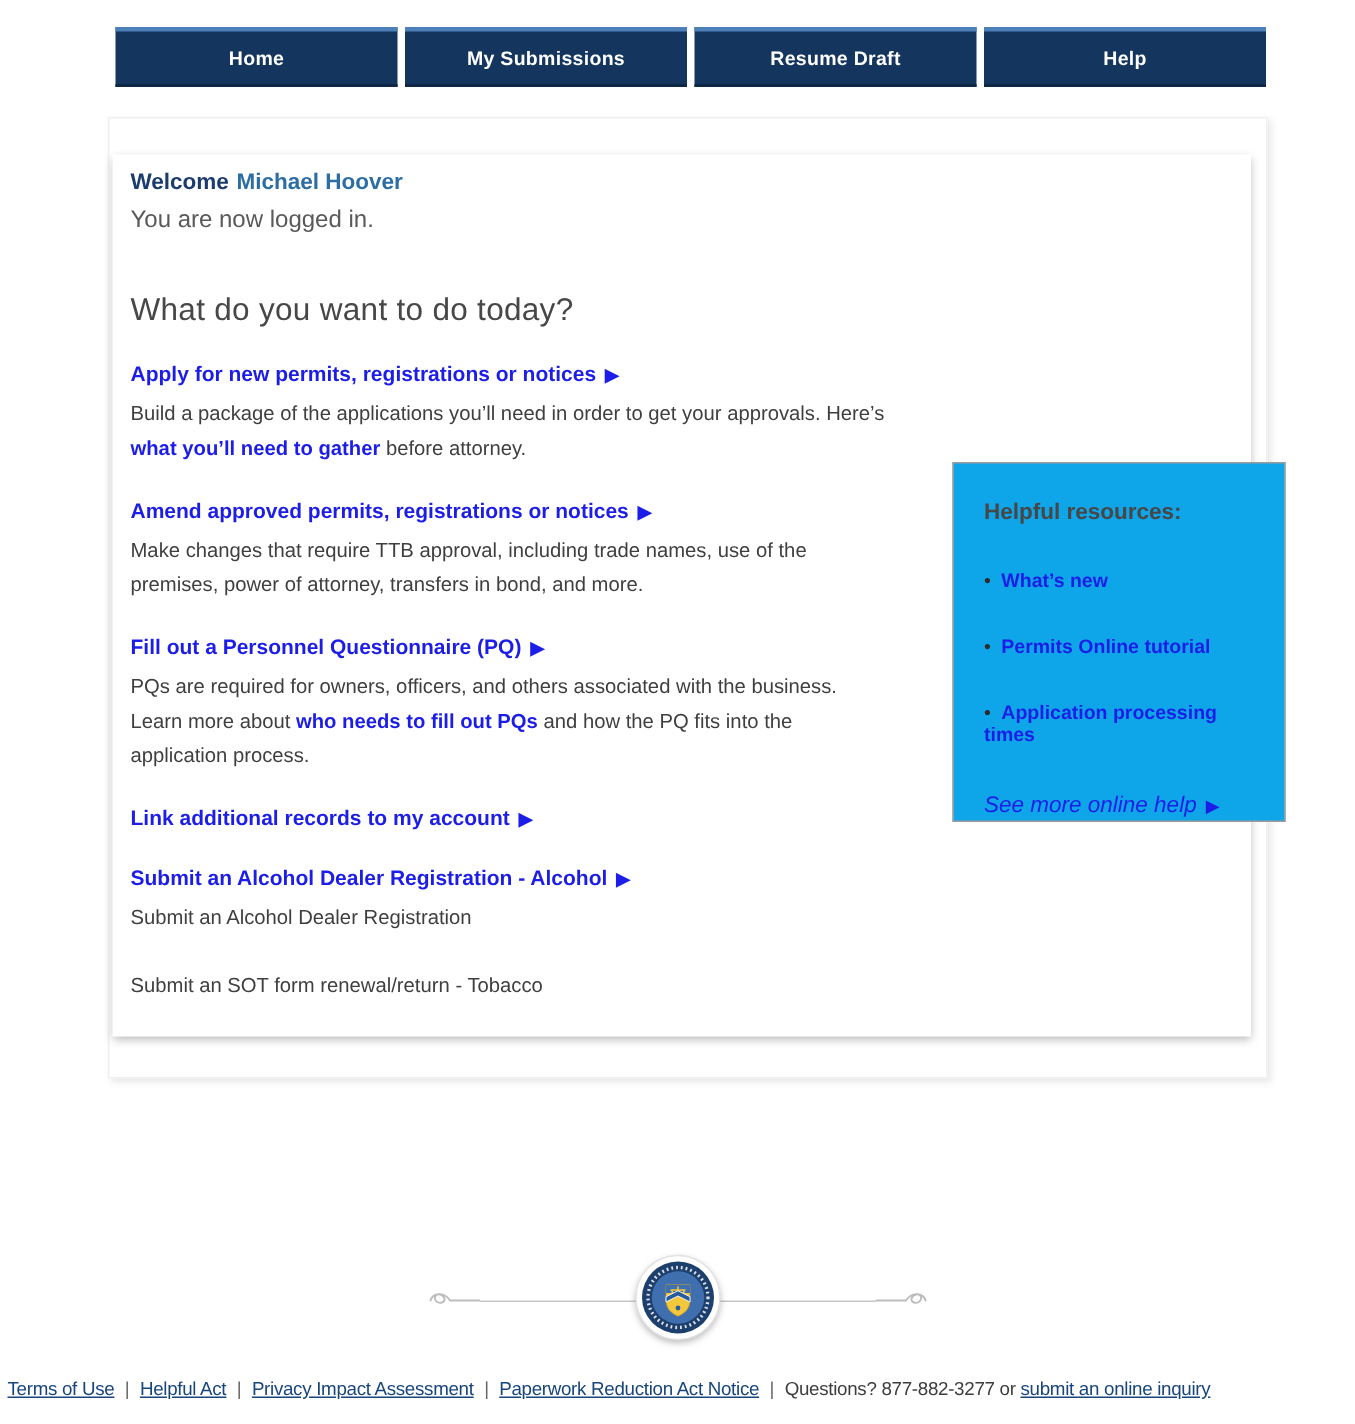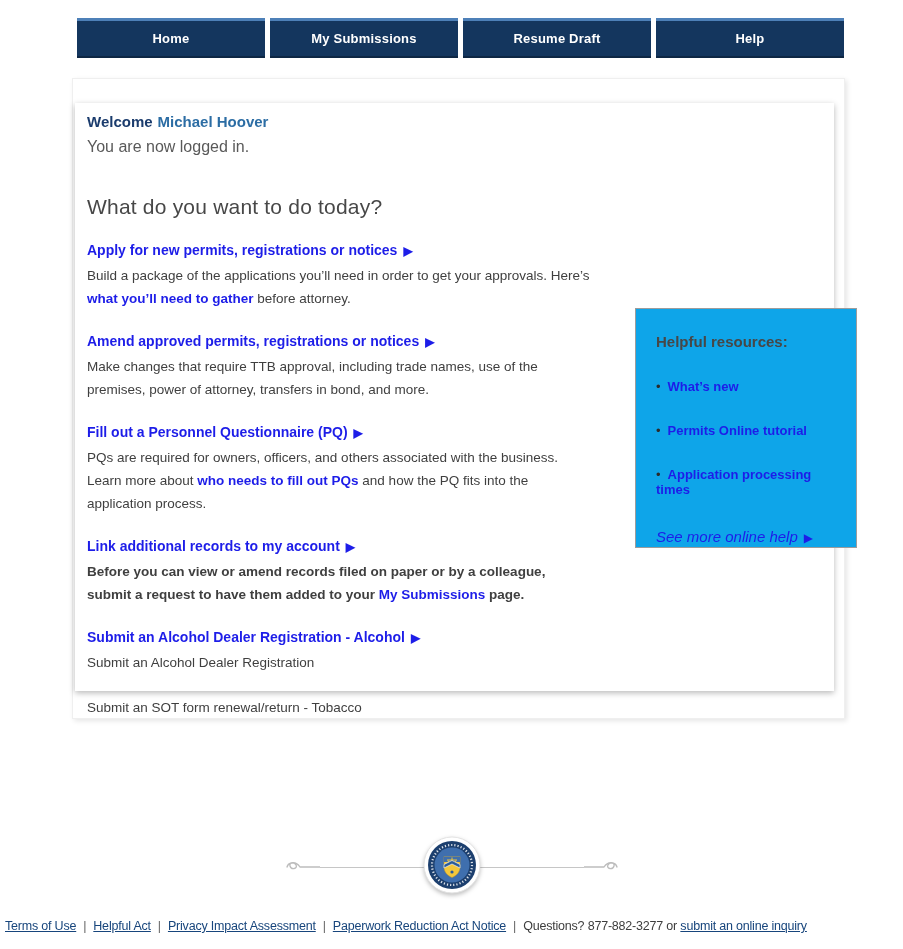--- a/index.html
+++ b/index.html
@@ -86,21 +86,20 @@
         <div class="section-desc"><span>Make changes that require TTB approval, including trade names, use of the premises, power of attorney, transfers in bond, and more.</span></div>
       </div>
 
       <div class="section">
         <a class="section-title"><span>Fill out a Personnel Questionnaire (PQ)</span><span class="arrow">▶</span></a>
         <div class="section-desc"><span>PQs are required for owners, officers, and others associated with the business. Learn more about </span><a class="inline-link">who needs to fill out PQs</a><span> and how the PQ fits into the application process.</span></div>
       </div>
 
       <div class="section">
         <a class="section-title"><span>Link additional records to my account</span><span class="arrow">▶</span></a>
-        <div class="section-desc bold"><span>Before you can view or amend records filed on paper or by a colleague, submit a request to have them added to your </span><a class="inline-link">My Submissions</a><span> page.</span></div>
       </div>
 
       <div class="section">
         <a class="section-title"><span>Submit an Alcohol Dealer Registration - Alcohol</span><span class="arrow">▶</span></a>
         <div class="section-desc"><span>Submit an Alcohol Dealer Registration</span></div>
       </div>
 
       <div class="section">
         <div class="section-desc"><span>Submit an SOT form renewal/return - Tobacco</span></div>
       </div>

